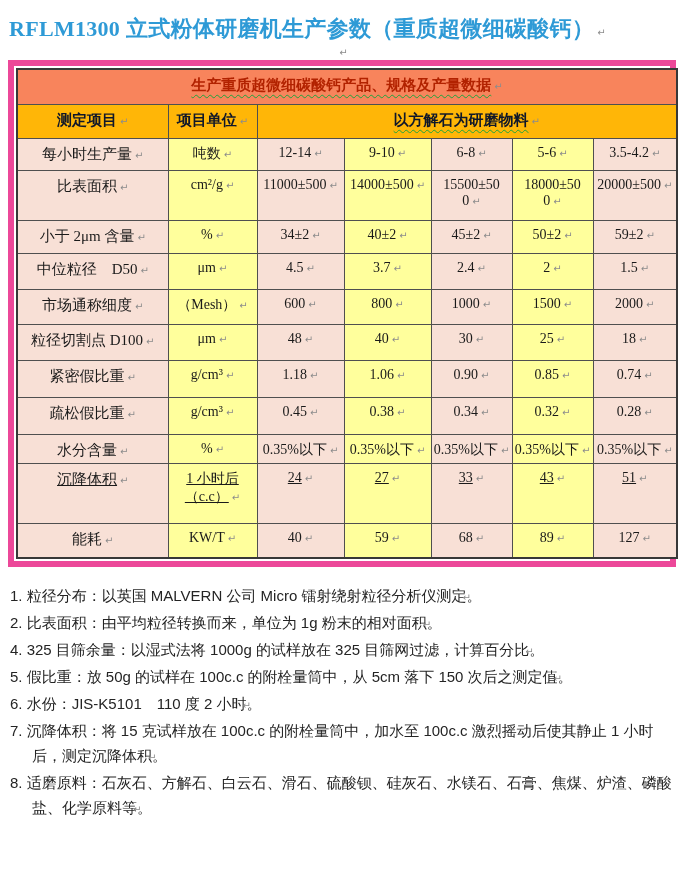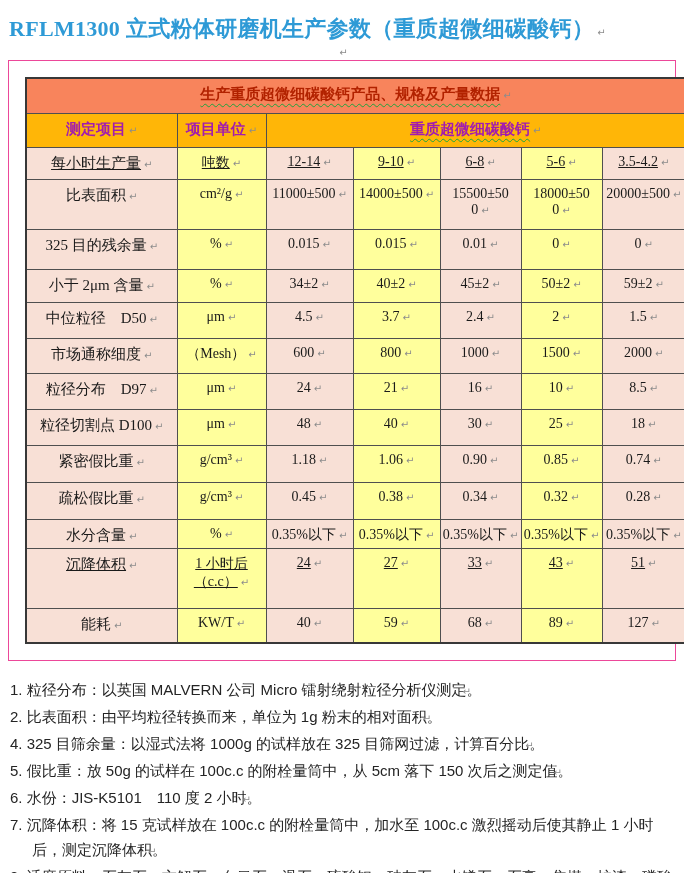--- a/index.html
+++ b/index.html
@@ -17,36 +17,36 @@
   .empty-par { height:16px; text-align:center; line-height:14px; }
 
   
   .pm {
     color:#8c8c8c; font-size:10px; margin-left:3px;
     font-family:"DejaVu Sans",sans-serif; font-weight:normal;
     text-decoration:none; display:inline-block;
   }
 
   
-  .tablewrap { border:1px solid #ec4899; padding:16px; background:#fff; }
+  .tablewrap { border:6px solid #ec4899; padding:2px; background:#fff; }
   table.params {
     border-collapse:collapse; table-layout:fixed; width:100%;
     border:2px solid #383838;
   }
   table.params td, table.params th {
     border:1px solid #4f4f4f; text-align:center; vertical-align:top;
     padding:6px 2px 2px 2px; overflow:hidden;
   }
   .cap-row td { background:#f8845c; vertical-align:middle; padding:4px 2px; }
   .cap-text {
     color:#b22200; font-weight:bold; font-size:15px;
     text-decoration:underline wavy #1da53c 1px; text-underline-offset:4px;
   }
   .hd-row th { background:#ffb607; vertical-align:middle; padding:4px 2px; }
-  .hd-text { color:#a21caf; font-weight:bold; font-size:15px; }
+  .hd-text { color:#0f172a; font-weight:bold; font-size:15px; }
   .hd-text.squiggle { text-decoration:underline wavy #1da53c 1px; text-underline-offset:4px; }
 
   td.c-label { background:#f8e0d6; font-size:15px; }
   td.c-unit  { background:#ffff9c; font-size:14px; white-space:pre-line; }
   td.v-pink  { background:#f8e0d6; font-size:14px; white-space:pre-line; }
   td.v-yellow{ background:#ffff9c; font-size:14px; white-space:pre-line; }
 
   .notes {
     margin:16px 0 0 2px; font-family:"Liberation Sans","DejaVu Sans",sans-serif;
     font-size:15px; line-height:25px; color:#242424; width:672px;
@@ -73,53 +73,44 @@
           <col style="width:81px">
           <col style="width:84px">
       </colgroup>
       <tbody>
         <tr class="cap-row" style="height:35px">
           <td colspan="7"><span class="cap-text">生产重质超微细碳酸钙产品、规格及产量数据</span><span class="pm">↵</span></td>
         </tr>
         <tr class="hd-row" style="height:34px">
           <th><span class="hd-text">测定项目</span><span class="pm">↵</span></th>
           <th><span class="hd-text">项目单位</span><span class="pm">↵</span></th>
-          <th colspan="5"><span class="hd-text squiggle">重质超微细碳酸钙</span><span class="pm">↵</span></th>
+          <th colspan="5"><span class="hd-text squiggle">以方解石为研磨物料</span><span class="pm">↵</span></th>
         </tr>
       </tbody>
       <tbody>
-          <tr style="height: 32px; text-decoration: underline;">
+          <tr style="height: 32px;">
             <td class="c-label">每小时生产量<span class="pm">↵</span></td>
             <td class="c-unit">吨数<span class="pm">↵</span></td>
             <td class="v-pink">12-14<span class="pm">↵</span></td>
             <td class="v-yellow">9-10<span class="pm">↵</span></td>
             <td class="v-pink">6-8<span class="pm">↵</span></td>
             <td class="v-yellow">5-6<span class="pm">↵</span></td>
             <td class="v-pink">3.5-4.2<span class="pm">↵</span></td>
           </tr>
           <tr style="height: 50px;">
             <td class="c-label">比表面积<span class="pm">↵</span></td>
             <td class="c-unit">cm²/g<span class="pm">↵</span></td>
             <td class="v-pink">11000±500<span class="pm">↵</span></td>
             <td class="v-yellow">14000±500<span class="pm">↵</span></td>
             <td class="v-pink">15500±50
 0<span class="pm">↵</span></td>
             <td class="v-yellow">18000±50
 0<span class="pm">↵</span></td>
             <td class="v-pink">20000±500<span class="pm">↵</span></td>
           </tr>
-          <tr style="height: 40px;">
-            <td class="c-label">325 目的残余量<span class="pm">↵</span></td>
-            <td class="c-unit">%<span class="pm">↵</span></td>
-            <td class="v-pink">0.015<span class="pm">↵</span></td>
-            <td class="v-yellow">0.015<span class="pm">↵</span></td>
-            <td class="v-pink">0.01<span class="pm">↵</span></td>
-            <td class="v-yellow">0<span class="pm">↵</span></td>
-            <td class="v-pink">0<span class="pm">↵</span></td>
-          </tr>
           <tr style="height: 33px;">
             <td class="c-label">小于 2μm 含量<span class="pm">↵</span></td>
             <td class="c-unit">%<span class="pm">↵</span></td>
             <td class="v-pink">34±2<span class="pm">↵</span></td>
             <td class="v-yellow">40±2<span class="pm">↵</span></td>
             <td class="v-pink">45±2<span class="pm">↵</span></td>
             <td class="v-yellow">50±2<span class="pm">↵</span></td>
             <td class="v-pink">59±2<span class="pm">↵</span></td>
           </tr>
           <tr style="height: 36px;">
@@ -132,29 +123,20 @@
             <td class="v-pink">1.5<span class="pm">↵</span></td>
           </tr>
           <tr style="height: 35px;">
             <td class="c-label">市场通称细度<span class="pm">↵</span></td>
             <td class="c-unit">（Mesh）<span class="pm">↵</span></td>
             <td class="v-pink">600<span class="pm">↵</span></td>
             <td class="v-yellow">800<span class="pm">↵</span></td>
             <td class="v-pink">1000<span class="pm">↵</span></td>
             <td class="v-yellow">1500<span class="pm">↵</span></td>
             <td class="v-pink">2000<span class="pm">↵</span></td>
-          </tr>
-          <tr style="height: 36px;">
-            <td class="c-label">粒径分布　D97<span class="pm">↵</span></td>
-            <td class="c-unit">μm<span class="pm">↵</span></td>
-            <td class="v-pink">24<span class="pm">↵</span></td>
-            <td class="v-yellow">21<span class="pm">↵</span></td>
-            <td class="v-pink">16<span class="pm">↵</span></td>
-            <td class="v-yellow">10<span class="pm">↵</span></td>
-            <td class="v-pink">8.5<span class="pm">↵</span></td>
           </tr>
           <tr style="height: 36px;">
             <td class="c-label">粒径切割点 D100<span class="pm">↵</span></td>
             <td class="c-unit">μm<span class="pm">↵</span></td>
             <td class="v-pink">48<span class="pm">↵</span></td>
             <td class="v-yellow">40<span class="pm">↵</span></td>
             <td class="v-pink">30<span class="pm">↵</span></td>
             <td class="v-yellow">25<span class="pm">↵</span></td>
             <td class="v-pink">18<span class="pm">↵</span></td>
           </tr>

